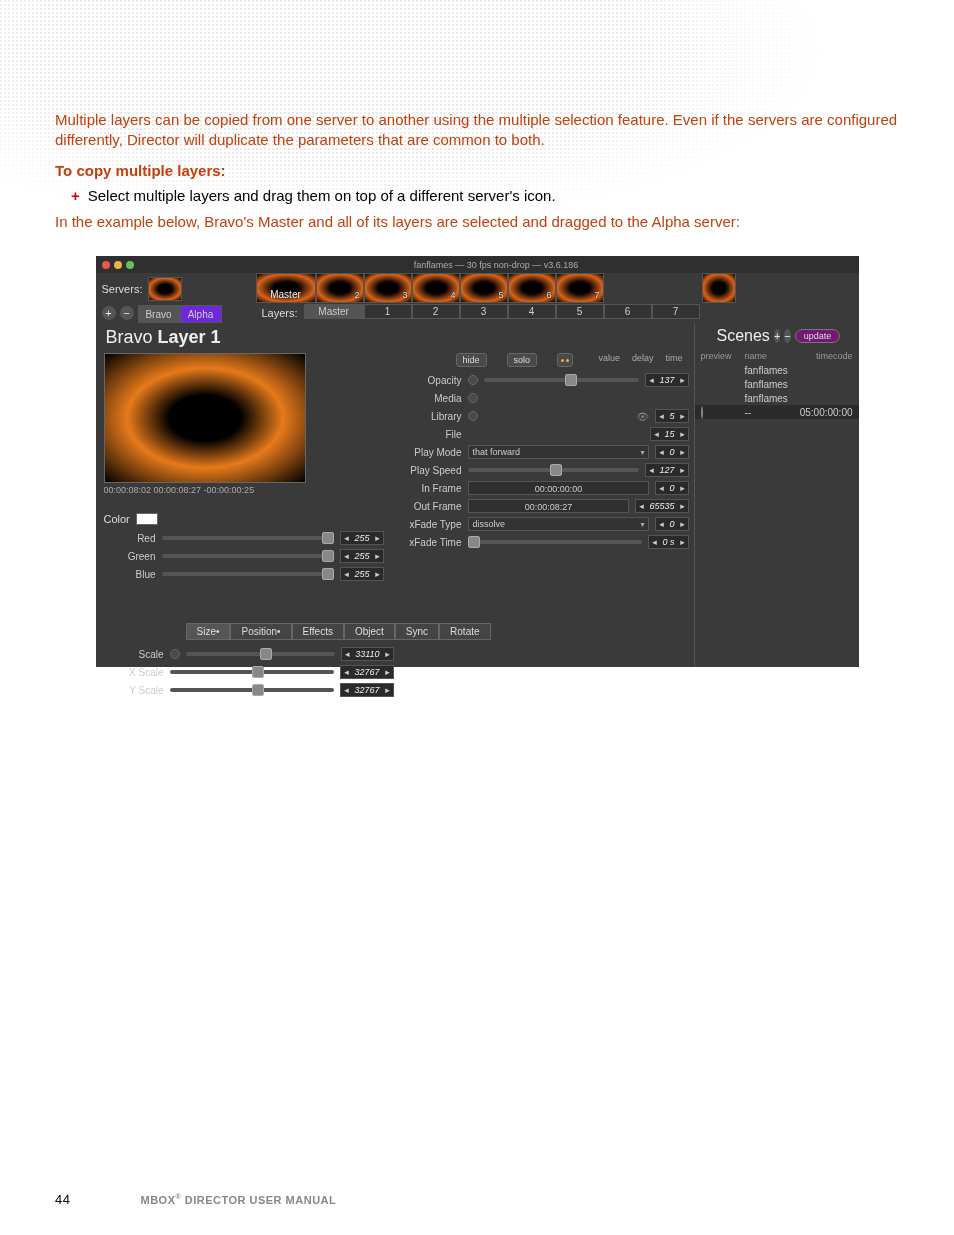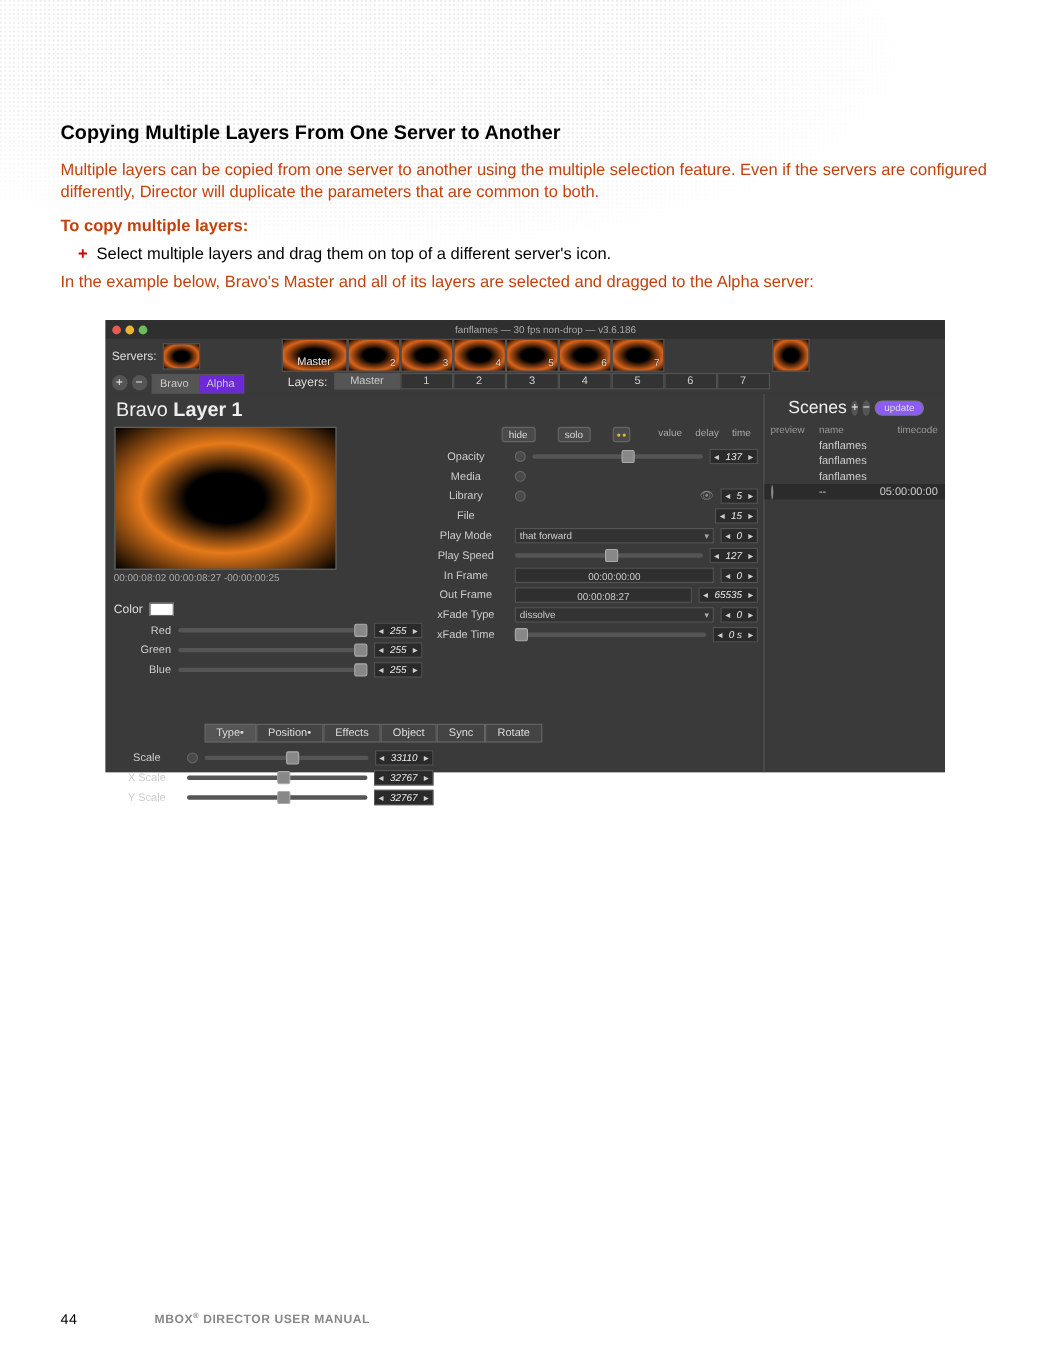--- a/index.html
+++ b/index.html
@@ -160,21 +160,21 @@
     background:#4a4a4a;border:1px solid #666;color:#ddd;
     font-size:9px;padding:1px 6px;border-radius:3px;
   }
   .btn-row .dots{
     width:16px;height:14px;background:#4a4a4a;border:1px solid #666;border-radius:3px;
     display:flex;align-items:center;justify-content:center;gap:2px;
   }
   .btn-row .dots span{width:3px;height:3px;border-radius:50%;background:#e7b53c;}
   .head-row{display:flex;justify-content:flex-end;gap:12px;font-size:9px;color:#aaa;padding-right:6px;margin-bottom:2px;}
   .param-row{ }
-  .param-row .lbl{width:76px;text-align:center;}
+  .param-row .lbl{width:76px;}
   .dot{width:10px;height:10px;border-radius:50%;background:#4a4a4a;border:1px solid #666;}
   .eye{width:14px;text-align:center;color:#888;}
   .selbox{
     flex:1;height:14px;background:#333;border:1px solid #555;
     display:flex;align-items:center;padding:0 4px;font-size:9px;color:#ccc;
     justify-content:space-between;
   }
   .selbox .caret{font-size:8px;color:#aaa;}
   .txtval{
     flex:1;height:14px;background:#2f2f2f;border:1px solid #555;
@@ -200,21 +200,21 @@
   }
   .scenes-head{
     display:flex;align-items:center;gap:4px;padding:4px 22px;
   }
   .scenes-head .t{font-size:16px;color:#eee;font-weight:300;flex:0;}
   .circ{
     width:14px;height:14px;border-radius:50%;background:#555;
     display:flex;align-items:center;justify-content:center;color:#eee;font-size:11px;
   }
   .upd{
-    margin-left:auto;background:#8b5cf6;border:1px solid #777;border-radius:8px;
+    margin-left:auto;background:#701a75;border:1px solid #777;border-radius:8px;
     font-size:9px;padding:1px 8px;color:#ddd;
   }
   .scene-hdr{
     display:flex;font-size:9px;color:#999;padding:2px 6px;gap:8px;
   }
   .scene-hdr .c1{width:36px;} .scene-hdr .c2{flex:1;} .scene-hdr .c3{width:56px;text-align:right;}
   .scene-row{
     display:flex;font-size:10px;color:#ccc;padding:2px 6px;gap:8px;height:14px;
   }
   .scene-row.sel{background:#2b2b2b;}
@@ -229,21 +229,20 @@
   }
   .footer .pg{color:#000;font-weight:400;font-size:13px;}
   .footer sup{font-size:7px;}
 </style>
 </head>
 <body>
 
 <div class="bgmap"></div>
 
 <div class="page">
-  <h2 class="section-title">Copying Multiple Layers From One Server to Another</h2>
   <p class="body">Multiple layers can be copied from one server to another using the multiple selection feature. Even if the servers are configured differently, Director will duplicate the parameters that are common to both.</p>
   <p class="body bold">To copy multiple layers:</p>
   <div class="bullet-row">
     <span class="plus">+</span>
     <span>Select multiple layers and drag them on top of a different server's icon.</span>
   </div>
   <p class="body">In the example below, Bravo's Master and all of its layers are selected and dragged to the Alpha server:</p>
 
   <div class="screenshot">
     <div class="titlebar">
@@ -481,21 +480,21 @@
             </div>
           <div class="valbox">
               <span class="arr">◂</span>
               <span class="v">0 s</span>
               <span class="arr">▸</span>
             </div>
         </div>
       </div>
 
       <div class="bottom-tabs">
-        <div class="btab sel">Type•</div>
+        <div class="btab sel">Size•</div>
         <div class="btab">Position•</div>
         <div class="btab">Effects</div>
         <div class="btab">Object</div>
         <div class="btab">Sync</div>
         <div class="btab">Rotate</div>
       </div>
 
       <div class="size-rows">
         <div class="param-row">
           <span class="lbl">Scale</span>

